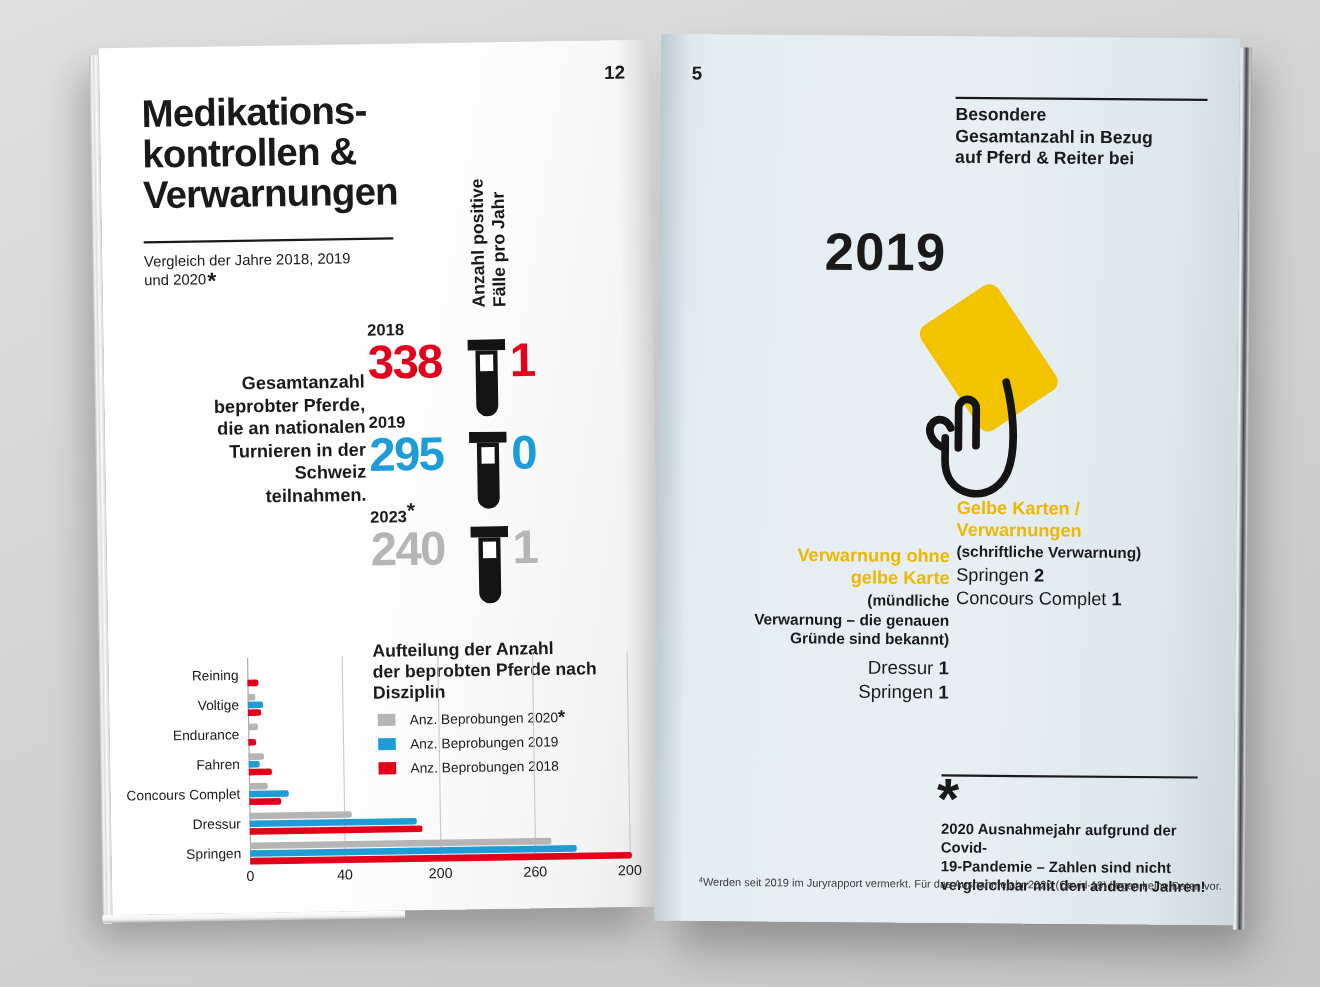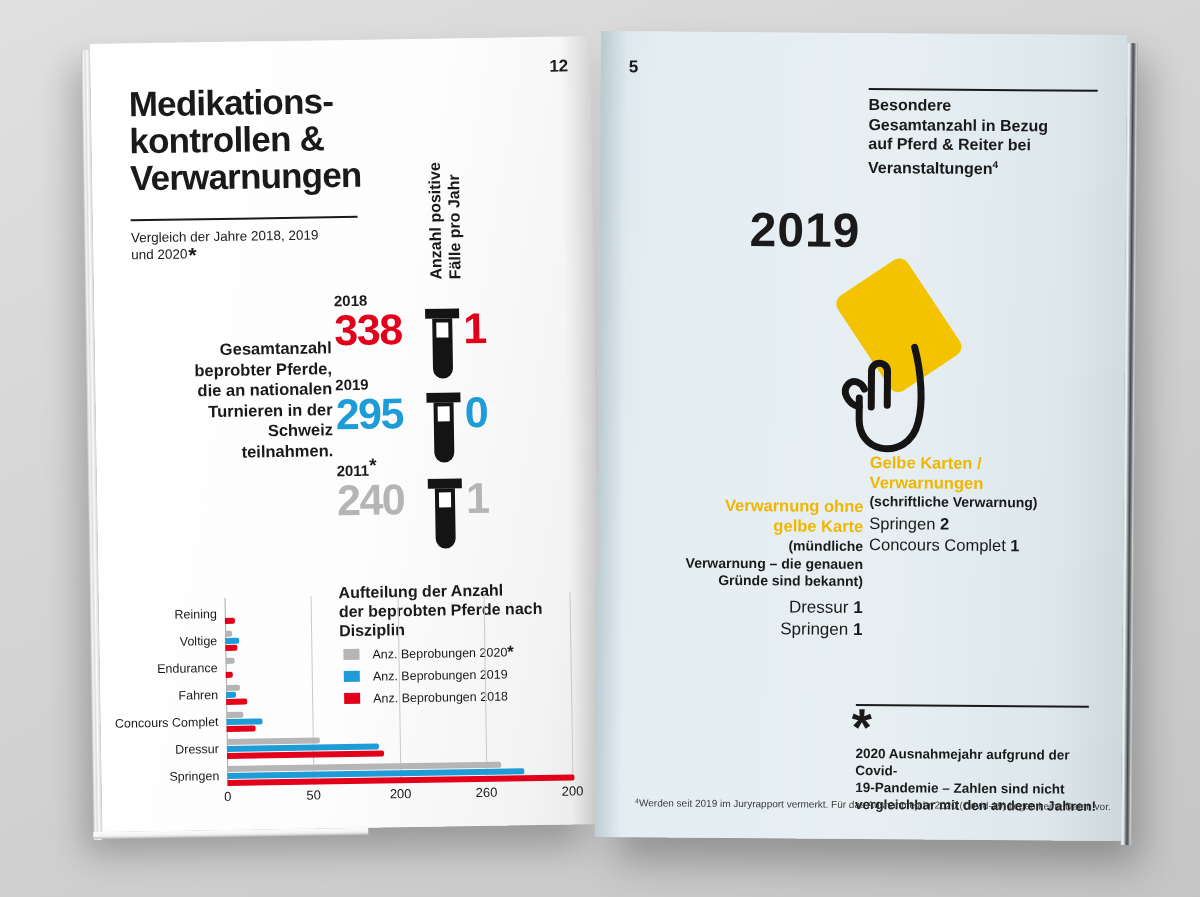--- a/index.html
+++ b/index.html
@@ -131,21 +131,21 @@
         <div class="tube-total" style="color: rgb(30, 156, 216);">295</div>
         <svg class="tube-icon" width="36" height="74" viewBox="0 0 36 74">
           <rect x="1" y="0" width="34" height="10" fill="#141414"></rect>
           <path d="M8,10 h20 v50 a10,10 0 0 1 -20,0 z" fill="#141414"></path>
           <rect x="12" y="14" width="12" height="15" fill="#ffffff"></rect>
         </svg>
         <div class="tube-pos" style="color: rgb(30, 156, 216);">0</div>
       </div>
     </div>
     <div class="abs tube-row tr-2">
-      <div class="tube-year"><span>2011</span><span class="year-ast">*</span></div>
+      <div class="tube-year"><span>2023</span><span class="year-ast">*</span></div>
       <div class="tube-main">
         <div class="tube-total" style="color: rgb(181, 181, 181);">240</div>
         <svg class="tube-icon" width="36" height="74" viewBox="0 0 36 74">
           <rect x="1" y="0" width="34" height="10" fill="#141414"></rect>
           <path d="M8,10 h20 v50 a10,10 0 0 1 -20,0 z" fill="#141414"></path>
           <rect x="12" y="14" width="12" height="15" fill="#ffffff"></rect>
         </svg>
         <div class="tube-pos" style="color: rgb(181, 181, 181);">1</div>
       </div>
     </div>
@@ -167,21 +167,21 @@
         </div>
         <div class="legend-item">
           <div class="legend-swatch" style="background: rgb(226, 0, 26);"></div>
           <span class="legend-label">Anz. Beprobungen 2018</span>
         </div>
       </div>
     <div class="abs plot">
         <div class="gridline zero" style="left: 0px;"></div>
         <div class="tick-label" style="left: 0px;">0</div>
         <div class="gridline" style="left: 86px;"></div>
-        <div class="tick-label" style="left: 86px;">50</div>
+        <div class="tick-label" style="left: 86px;">40</div>
         <div class="gridline" style="left: 173px;"></div>
         <div class="tick-label" style="left: 173px;">200</div>
         <div class="gridline" style="left: 259px;"></div>
         <div class="tick-label" style="left: 259px;">260</div>
         <div class="gridline" style="left: 345px;"></div>
         <div class="tick-label" style="left: 345px;">200</div>
         <div class="cat-label" style="top: 9px;">Reining</div>
         <div class="bar" style="top: 20px; width: 10px; background: rgb(226, 0, 26);"></div>
         <div class="cat-label" style="top: 36px;">Voltige</div>
         <div class="bar" style="top: 33px; width: 7px; background: rgb(181, 181, 181);"></div>
@@ -212,21 +212,20 @@
   </div>
 
   <div class="page page-right">
     <div class="abs pagenum pn-13">5</div>
 
     <div class="abs head-rule"></div>
     <div class="abs heading">
       <div>Besondere</div>
       <div>Gesamtanzahl in Bezug</div>
       <div>auf Pferd &amp; Reiter bei</div>
-      <div><span>Veranstaltungen</span><span class="sup">4</span></div>
     </div>
 
     <div class="abs big-year">2019</div>
 
     <svg class="abs card-icon" width="148" height="208" viewBox="0 0 148 208">
       <rect x="30" y="13" width="84" height="114" rx="10" fill="#F3C300" transform="rotate(-34 72 70)"></rect>
       <g stroke="#141414" stroke-width="7" fill="none" stroke-linecap="round" stroke-linejoin="round">
         <path d="M88,92 C95,118 97,148 92,167 C87,188 70,196 55,193 C41,190 33,179 33,164 L33,143"></path>
         <path d="M33,152 C21,149 15,136 22,129 C27,124 35,127 38,134"></path>
         <path d="M45,152 L45,116 A8,8 0 0 1 61,116 L61,150"></path>

